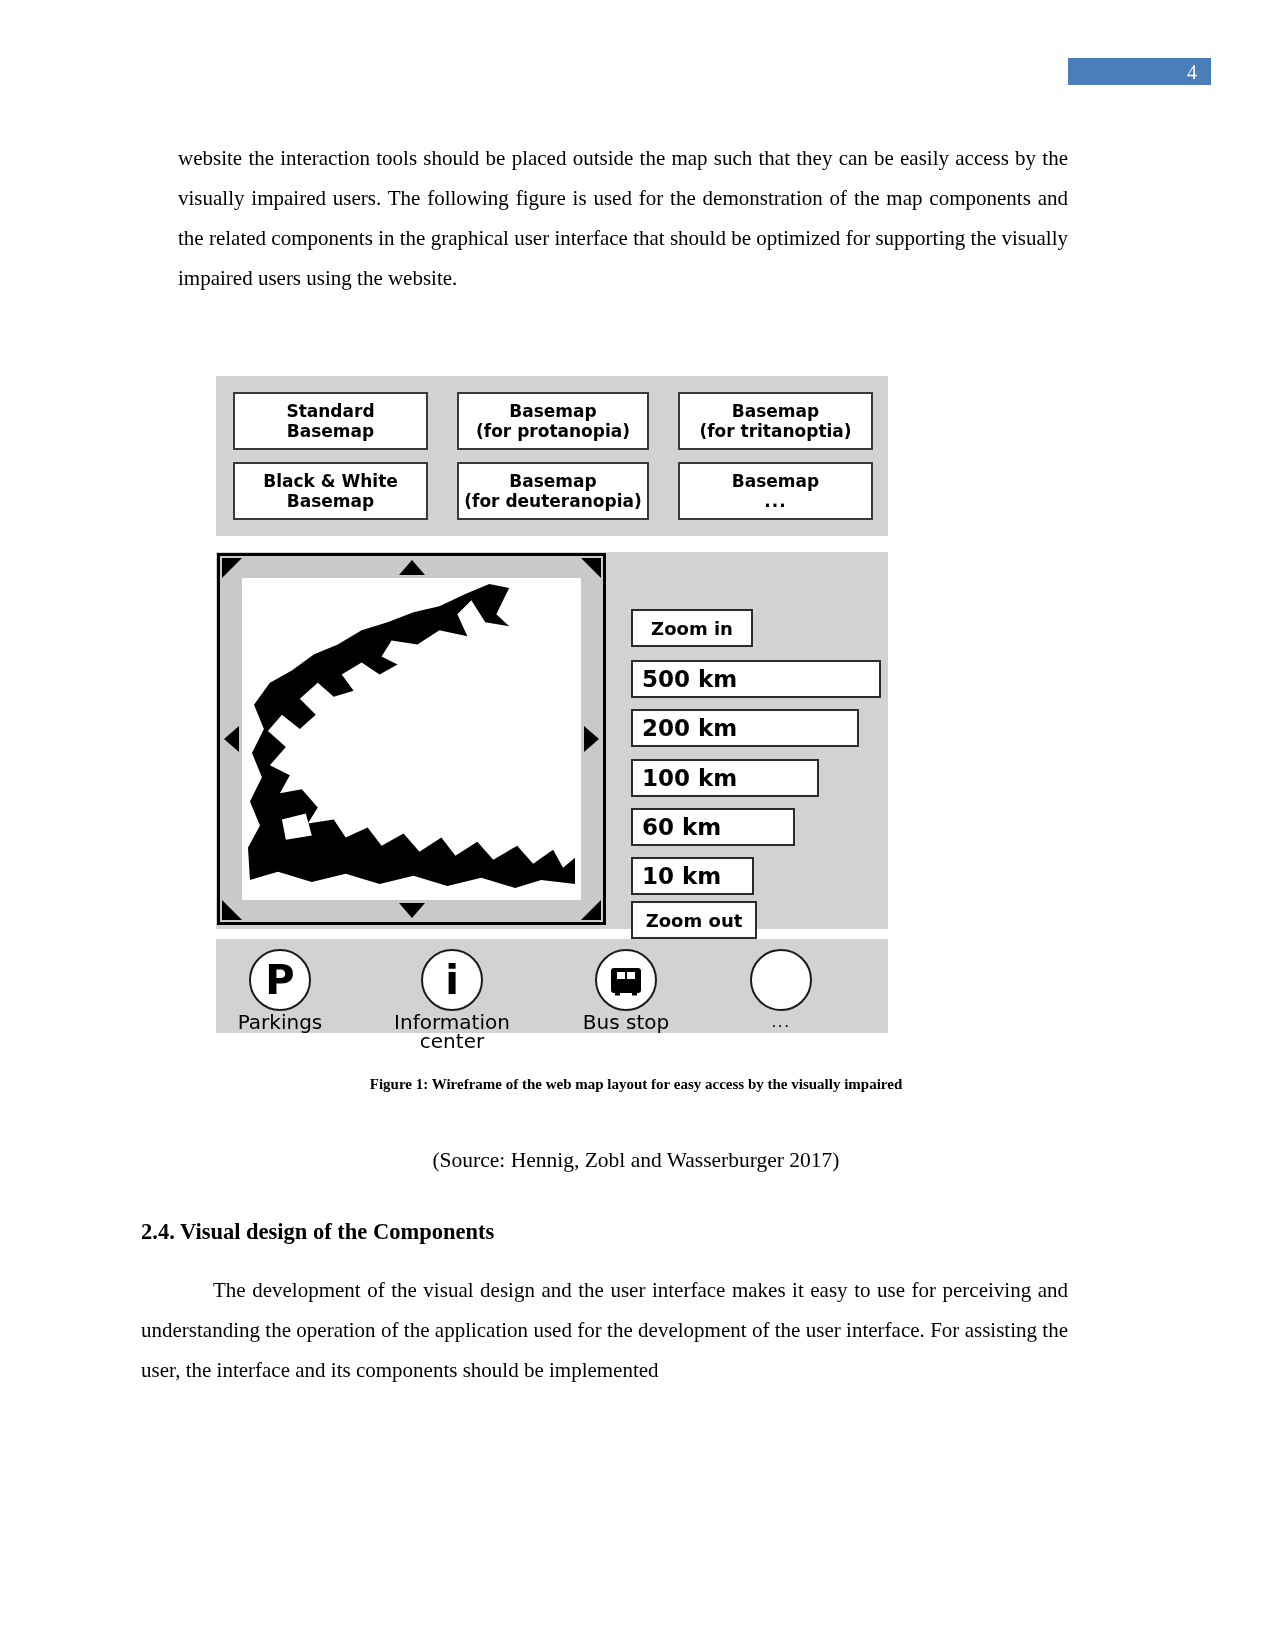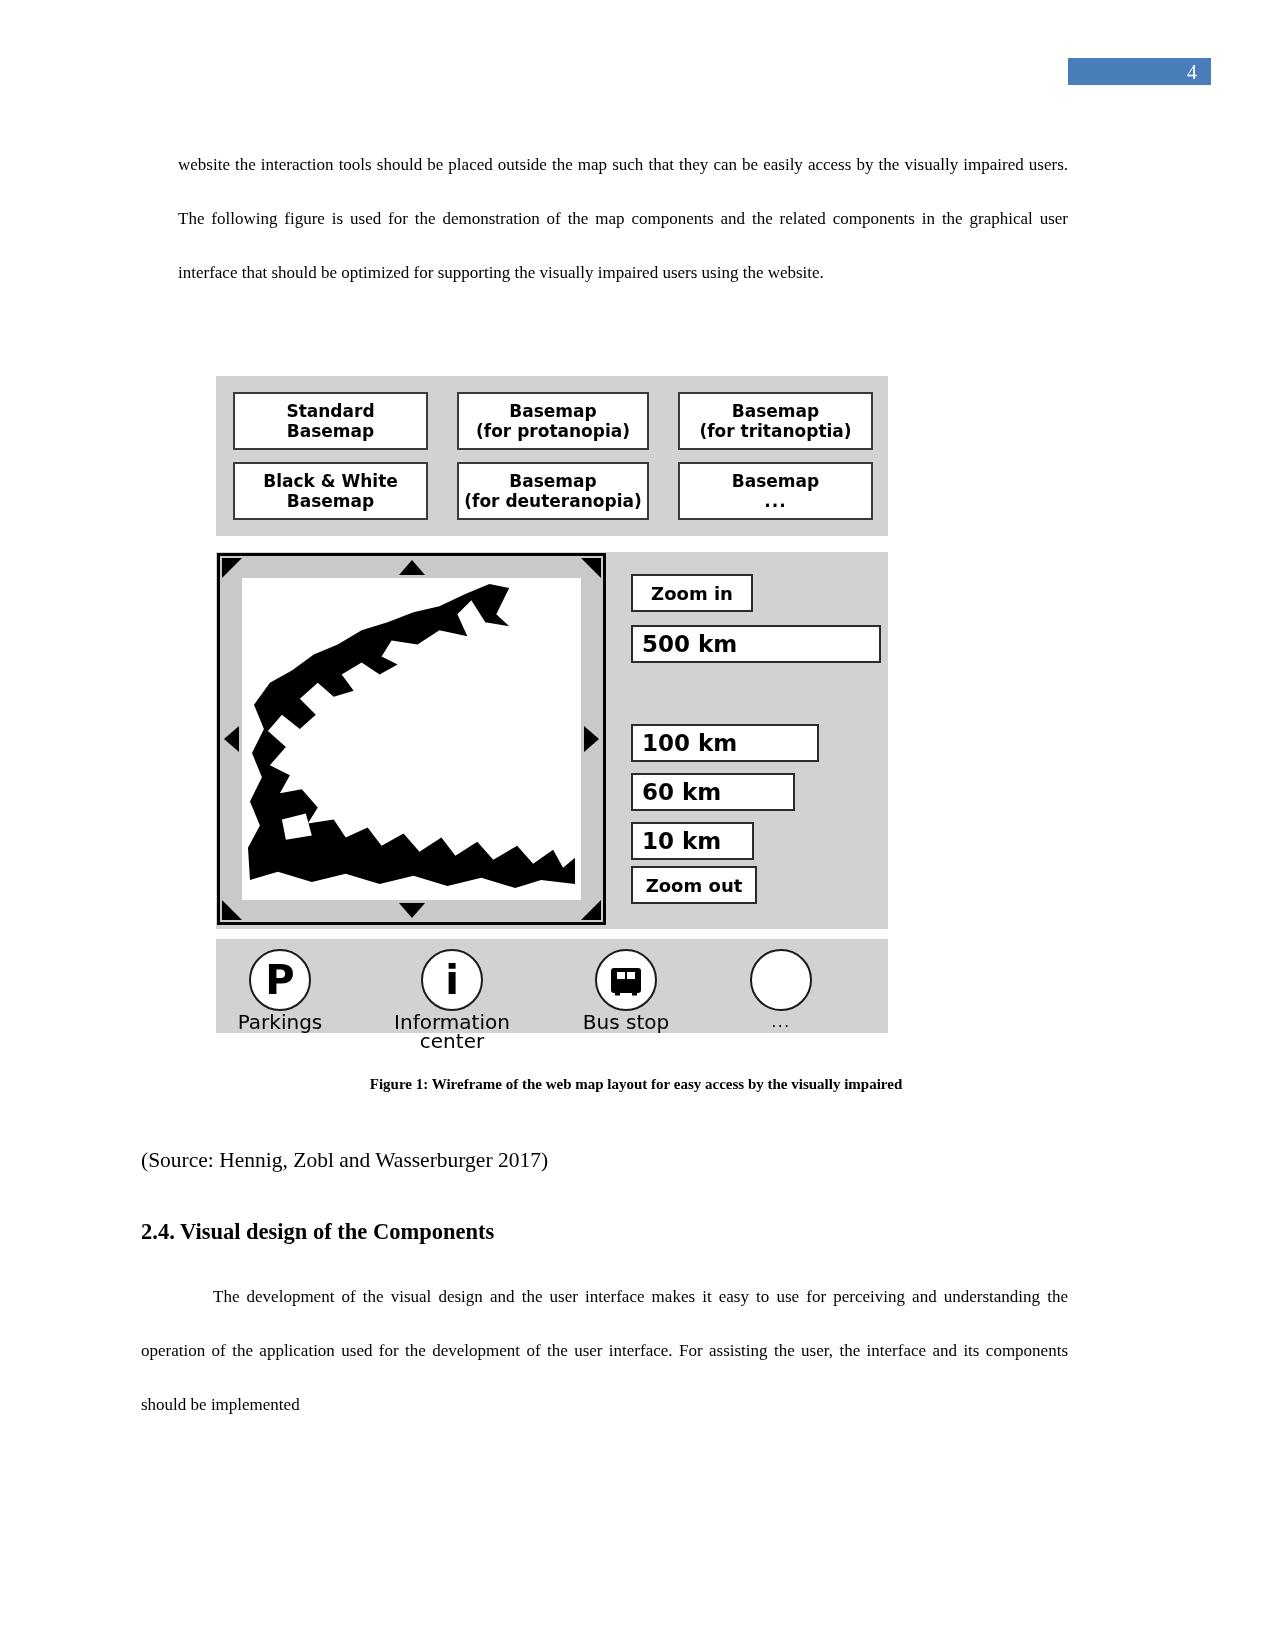--- a/index.html
+++ b/index.html
@@ -53,22 +53,22 @@
   .content {
     position: absolute;
     left: 0;
     top: 0;
     width: 1275px;
   }
   .para {
     position: absolute;
     text-align: justify;
     text-justify: inter-word;
-    font-size: 17px;
-    line-height: 54px;
+    font-size: 21px;
+    line-height: 40px;
   }
   .para-indent-1 {
     left: 178px;
     top: 138px;
     width: 890px;
   }
   .para-indent-2 {
     left: 141px;
     top: 1270px;
     width: 927px;
@@ -94,21 +94,21 @@
     width: 990px;
     text-align: center;
     font-size: 15px;
     font-weight: bold;
   }
   .figure-source {
     position: absolute;
     left: 141px;
     top: 1148px;
     width: 990px;
-    text-align: left;
+    text-align: center;
     font-size: 21.5px;
   }
 
   
   .figure-wrap {
     position: absolute;
     left: 216px;
     top: 376px;
     width: 672px;
     height: 657px;
@@ -236,20 +236,21 @@
   .zoom-btn {
     position: absolute;
     background: #ffffff;
     border: 2px solid #2b2b2b;
     box-sizing: border-box;
     font-size: 18px;
     font-weight: bold;
     display: flex;
     align-items: center;
     height: 38px;
+    margin-top: 35px;
   }
   .zoom-btn.labeled {
     justify-content: center;
   }
   .zoom-btn.scale {
     justify-content: flex-start;
     padding-left: 9px;
     font-size: 23px;
   }
 
@@ -393,20 +394,21 @@
             <path fill="#ffffff" d="M 164,96 L 182,90 L 188,110 L 168,114 Z"></path>
             <path fill="#ffffff" d="M 40,240 L 64,234 L 70,256 L 44,260 Z"></path>
             <path fill="#ffffff" d="M 236,236 L 258,230 L 264,250 L 240,254 Z"></path>
           </svg>
         </div>
       </div>
 
       <div class="zoom-panel">
         <div class="zoom-btn labeled" style="left:12px; top:22px; width:122px;">Zoom in</div>
         <div class="zoom-btn scale" style="left:12px; top:73px; width:250px;">500 km</div>
+        <div class="zoom-btn scale" style="left:12px; top:122px; width:228px;">200 km</div>
         <div class="zoom-btn scale" style="left:12px; top:172px; width:188px;">100 km</div>
         <div class="zoom-btn scale" style="left:12px; top:221px; width:164px;">60 km</div>
         <div class="zoom-btn scale" style="left:12px; top:270px; width:123px;">10 km</div>
         <div class="zoom-btn labeled" style="left:12px; top:314px; width:126px;">Zoom out</div>
       </div>
     </div>
 
     <div class="poi-panel">
 
       <div class="poi-item" style="left:-16px;">

